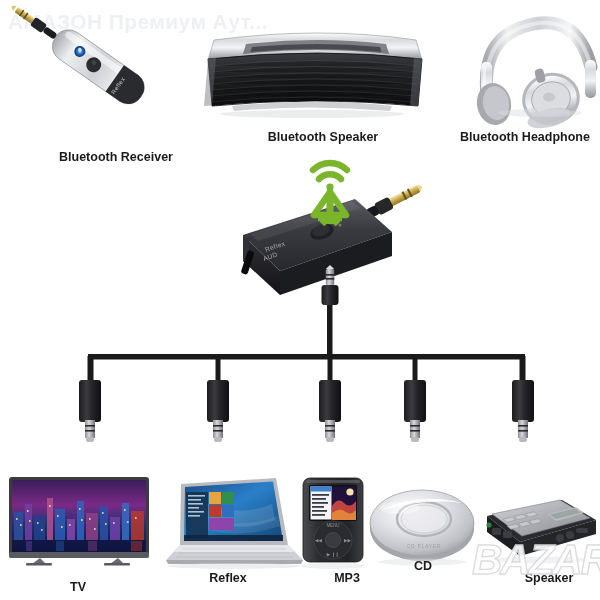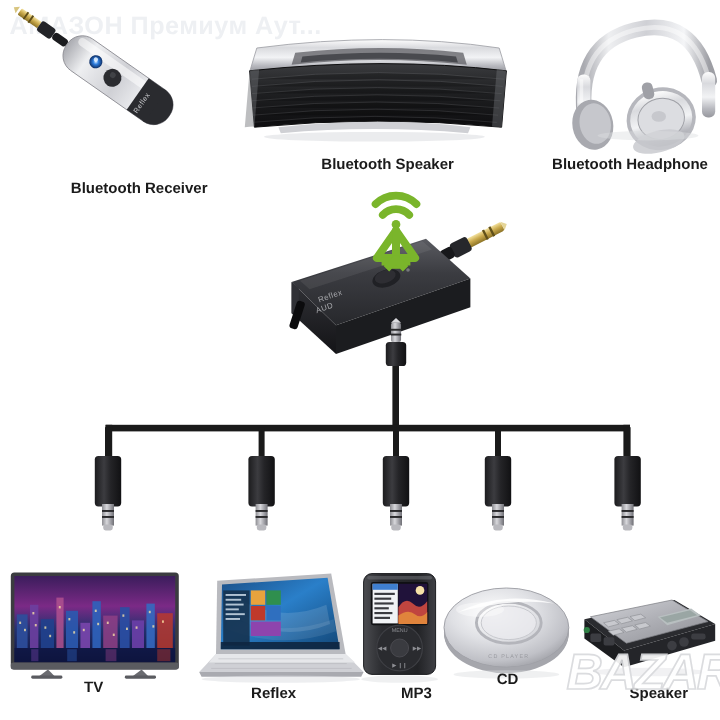--- a/index.html
+++ b/index.html
@@ -532,21 +532,21 @@
       <path d="M330,200 L330,224"></path>
       <path d="M318,218 L342,218"></path>
       <path d="M322,224 L330,216 L338,224"></path>
     </g>
   </svg>
 
   <div class="lbl" style="left:4px; top:130px; width:224px;margin-top:20px;">Bluetooth Receiver</div>
   <div class="lbl" style="left:231px; top:130px; width:184px;">Bluetooth Speaker</div>
   <div class="lbl" style="left:437px; top:130px; width:176px;">Bluetooth Headphone</div>
 
-  <div class="lbl" style="left:30px; top:566px; width:96px;">TV</div>
+  <div class="lbl" style="left:30px; top:580px; width:96px;">TV</div>
   <div class="lbl" style="left:180px; top:571px; width:96px;">Reflex</div>
   <div class="lbl" style="left:299px; top:571px; width:96px;">MP3</div>
   <div class="lbl" style="left:375px; top:559px; width:96px;">CD</div>
   <div class="lbl" style="left:501px; top:571px; width:96px;">Speaker</div>
 
   <svg class="wm-bazar" viewBox="0 0 130 56">
     <text x="2" y="42" font-family="Liberation Sans, sans-serif" font-size="42" font-weight="bold" font-style="italic" letter-spacing="-2" fill="#ffffff" stroke="#d9dadd" stroke-width="1.4">BAZAR</text>
   </svg>
 
 </div>

